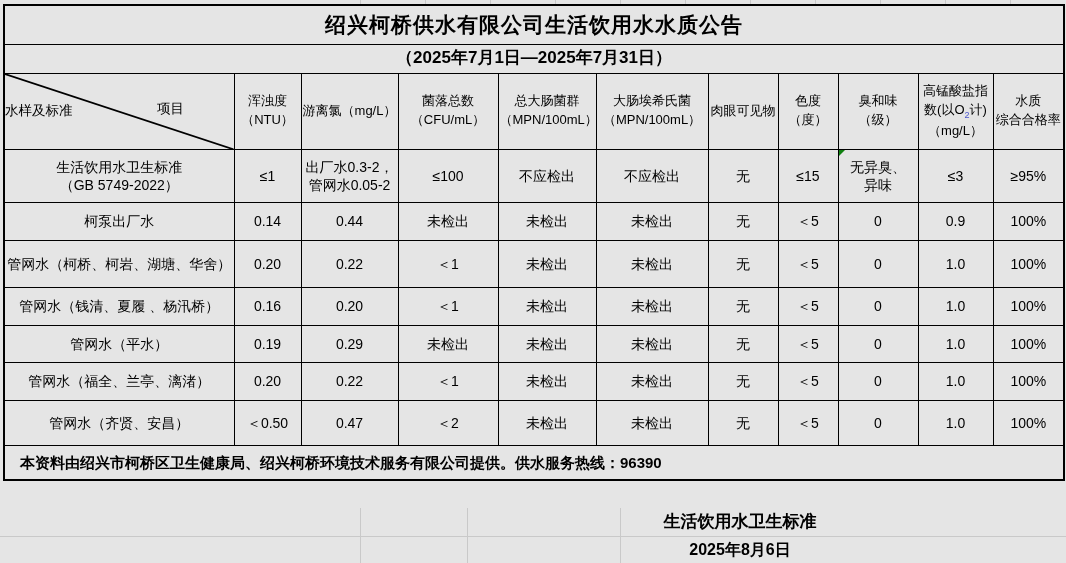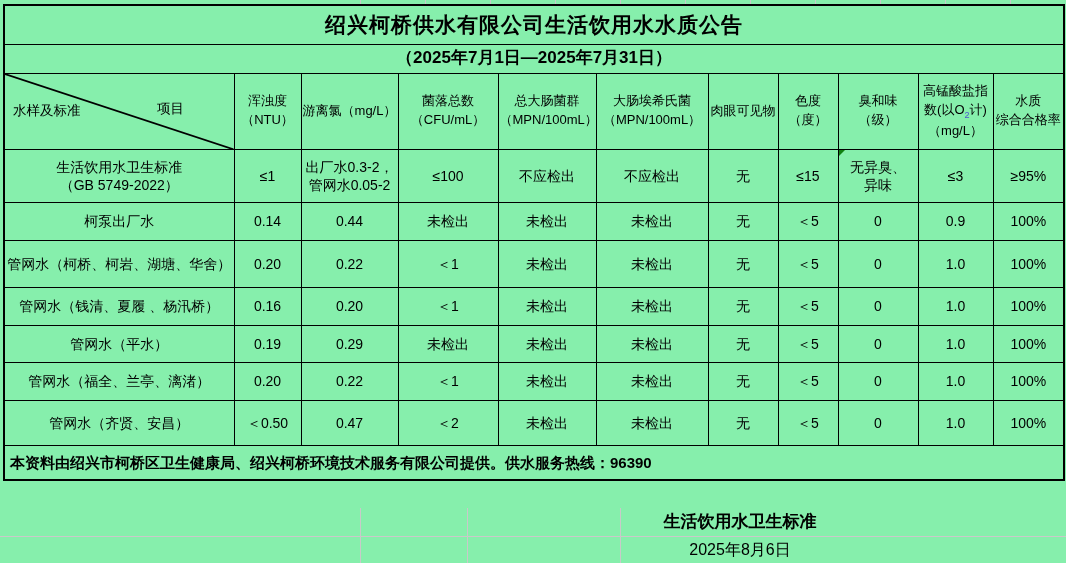--- a/index.html
+++ b/index.html
@@ -1,54 +1,54 @@
 <!DOCTYPE html>
 <html style="--border: #000000; --subscript-blue: #4a55cc; --marker-green: #108010; --grid-gray: #c9c9c9;"><head>
 <meta charset="utf-8">
 <style>
   :root{
     --border:#000000; --subscript-blue:#4a55cc; --marker-green:#108010; --grid-gray:#c9c9c9;
   }
   html,body{margin:0;padding:0;}
   body{background:#ffffff;font-family:"Liberation Sans","DejaVu Sans",sans-serif;color:#000;}
-  .stage{position:relative;width:1066px;height:563px;background:#86efac;overflow:hidden;}
+  .stage{position:relative;width:1066px;height:563px;background:#e5e5e5;overflow:hidden;}
 
   
   .topticks{position:absolute;left:360px;top:0;width:682px;height:4px;
     background:repeating-linear-gradient(to right,var(--grid-gray) 0,var(--grid-gray) 1px,transparent 1px,transparent 65px);}
 
   table.sheet{position:absolute;left:3px;top:4px;width:1060px;border-collapse:collapse;table-layout:fixed;
     border:2px solid var(--border);}
   table.sheet td{border:1px solid var(--border);text-align:center;vertical-align:middle;
     white-space:pre-line;padding:0 2px;font-size:14px;line-height:1.3;overflow:hidden;}
 
   tr.title-row td{font-size:21px;font-weight:bold;letter-spacing:1px;}
   tr.subtitle-row td{font-size:17px;font-weight:bold;}
   tr.header-row td{font-size:13px;line-height:1.45;padding:0 1px;}
   td.corner{position:relative;padding:0;}
   td.corner svg{position:absolute;left:0;top:0;width:100%;height:100%;display:block;}
   .corner-item{position:absolute;left:152px;top:25px;font-size:13.5px;}
-  .corner-sample{position:absolute;left:8px;top:27px;font-size:13.5px;}
+  .corner-sample{position:absolute;left:0;top:27px;font-size:13.5px;}
 
   td.name-cell{padding:0 4px;}
   td.std-chlorine{font-size:13px;margin-top:24px;}
   td.odor-std{position:relative;}
   .err-marker{position:absolute;left:0;top:0;width:0;height:0;
     border-top:6px solid var(--marker-green);border-right:6px solid transparent;}
   sub.o2{font-size:9px;color:var(--subscript-blue);}
 
-  tr.note-row td{text-align:left;font-weight:bold;font-size:15px;padding-left:5px;}
+  tr.note-row td{text-align:left;font-weight:bold;font-size:15px;padding-left:15px;}
 
   .footer-area{position:absolute;left:0;top:508px;width:1066px;height:55px;}
   .vline{position:absolute;top:0;width:1px;height:55px;background:var(--grid-gray);}
   .hline{position:absolute;left:0;width:1066px;height:1px;background:var(--grid-gray);}
   .company-line{position:absolute;left:520px;top:0;width:440px;height:28px;line-height:28px;
     text-align:center;font-weight:bold;font-size:17px;}
   .date-line{position:absolute;left:520px;top:28px;width:440px;height:27px;line-height:27px;
-    text-align:center;font-weight:normal;font-size:16px;}
+    text-align:center;font-weight:bold;font-size:16px;}
 </style>
 </head>
 <body>
 
 <div class="stage">
   <div class="topticks"></div>
 
   <table class="sheet">
     <colgroup>
       <col style="width:230px">

